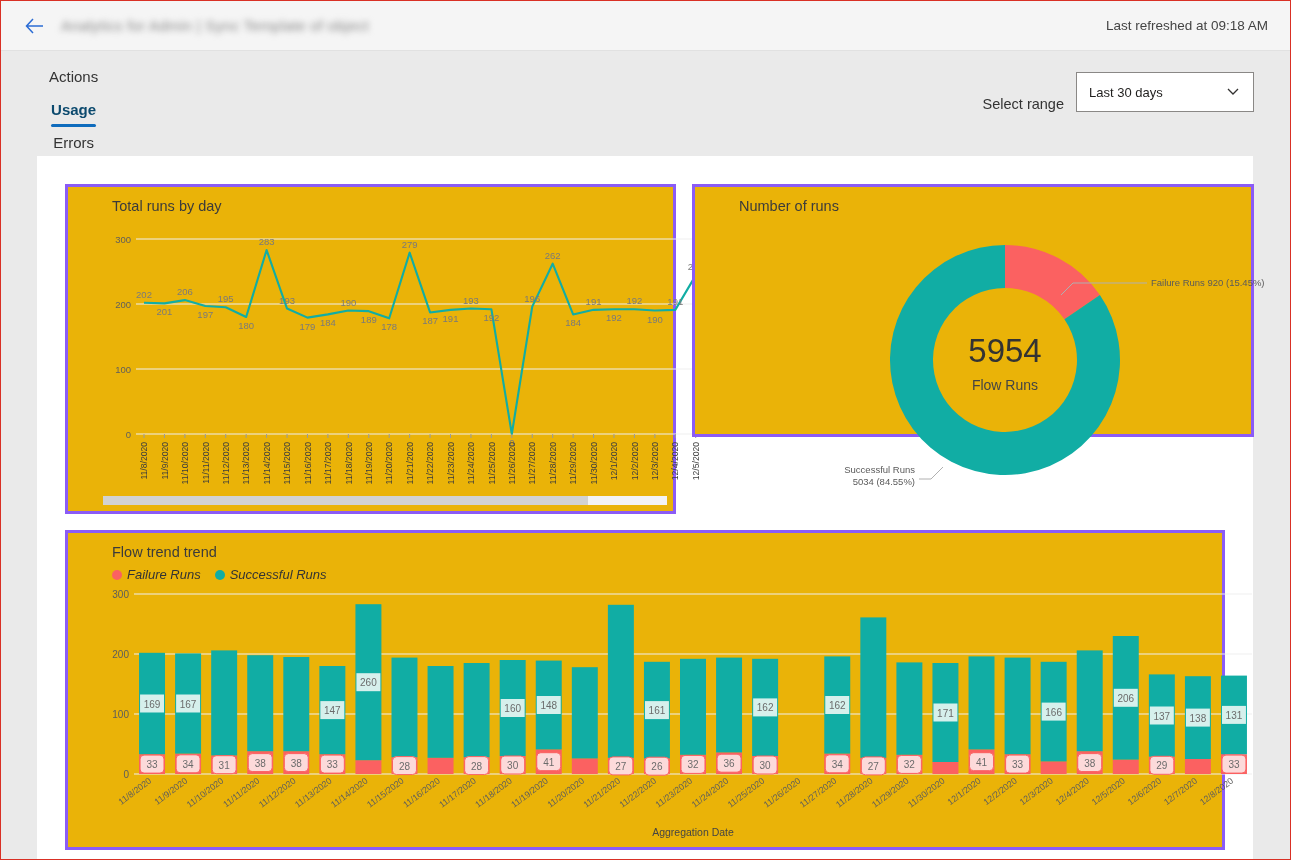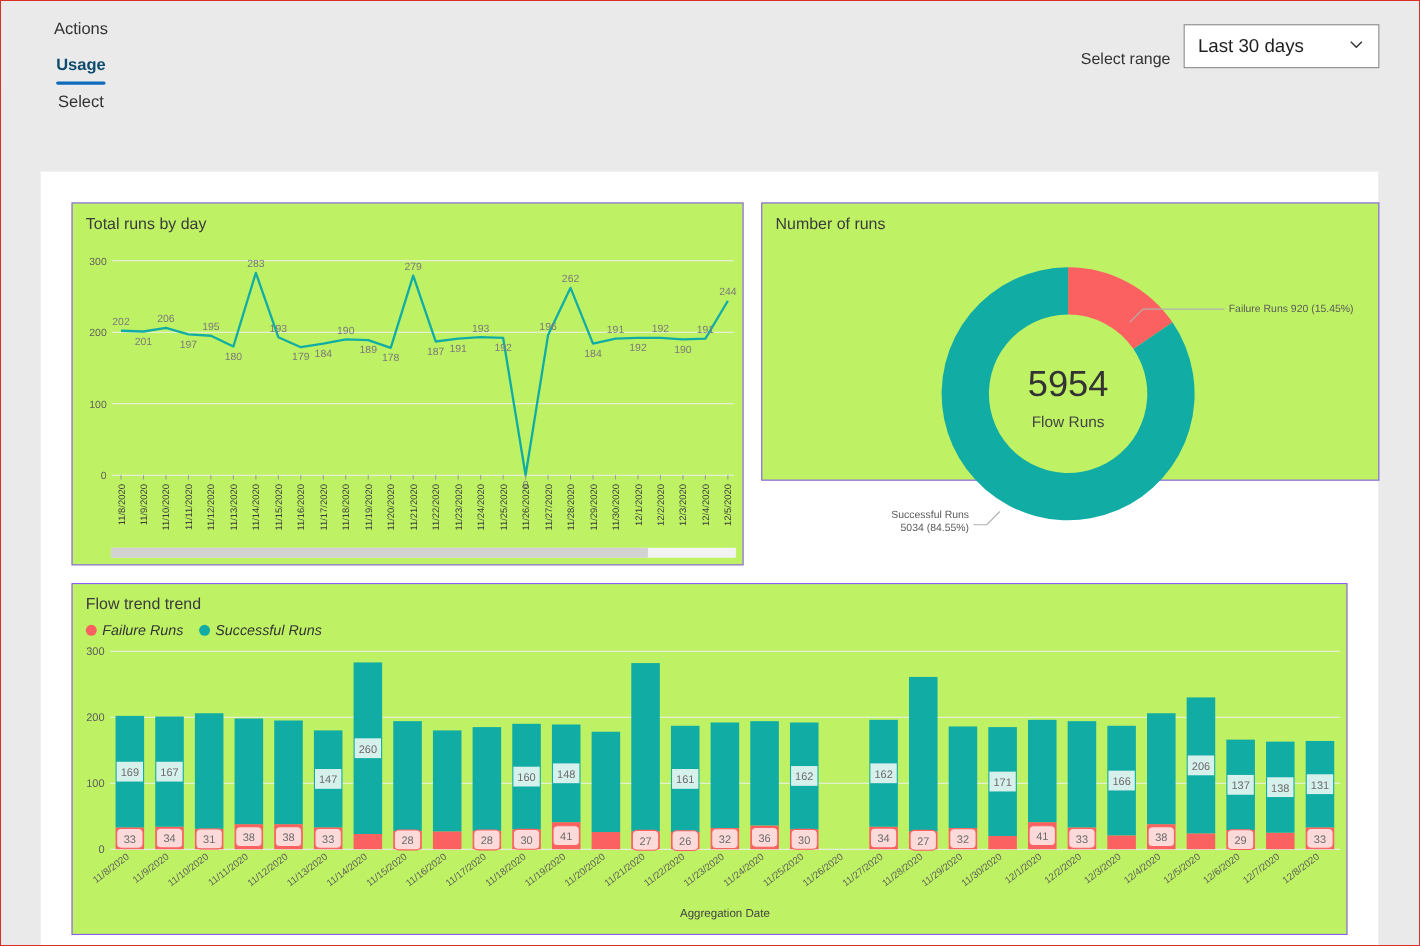--- a/index.html
+++ b/index.html
@@ -44,31 +44,31 @@
   .tab.active { color:#0c4a6e; font-weight:600; }
   .tab.active::after {
     content:""; position:absolute; left:12px; right:12px; bottom:4px;
     height:3px; background:#0f6cbd; border-radius:2px;
   }
   .range-wrap { margin-left:auto; display:flex; align-items:flex-end; gap:12px; }
   .range-label { font-size:14.5px; color:#333; }
   .range-select {
     width:178px; height:40px; background:#fff; border:1px solid #8a8886;
     display:flex; align-items:center; padding:0 12px; cursor:pointer;
-    font-size:17px; color:#201f1e;
+    font-size:13px; color:#201f1e;
   }
   .range-select .chev { margin-left:auto; color:#323130; }
 
   
   .surface {
     position:absolute; left:36px; top:155px; width:1216px; height:720px;
     background:#fff;
   }
   .cards-row { display:flex; gap:16px; padding:28px 28px 0 28px; }
-  .card { background:#bef264; border:1px solid #8b5cf6; position:relative; }
+  .card { background:#eab308; border:3px solid #8b5cf6; position:relative;padding-left:32px; }
   .card-title {
     font-size:14.5px; color:#3b3b3b; padding:11px 0 0 12px; line-height:1.2;
   }
 
   
   #lineCard { width:611px; height:330px; }
   .line-plot { position:relative; margin-top:4px; }
   .axis-lbl { font-size:9.5px; fill:#605e5c; }
   .val-lbl  { font-size:9.5px; fill:#7a7a7a; }
   .hscroll {
@@ -91,26 +91,37 @@
   .dot { width:10px; height:10px; border-radius:50%; display:inline-block; }
   .bar-axis-title { font-size:10.5px; fill:#444; }
   .tick-date { font-size:8.6px; fill:#5c5c5c; }
   .bar-val { font-size:10px; fill:#6b6b6b; }
 </style>
 </head>
 <body>
 
 <div class="page">
 
+  <div class="topbar">
+    <div class="back-btn">
+      <span>
+        <svg width="22" height="22" viewBox="0 0 22 22">
+          <path d="M10 4 L3.5 11 L10 18 M3.5 11 L20 11" fill="none" stroke="#2b6cd4" stroke-width="1.5"></path>
+        </svg>
+      </span>
+    </div>
+    <div class="topbar-title">Analytics for Admin | Sync Template of object</div>
+    <div class="refresh">Last refreshed at 09:18 AM</div>
+  </div>
 
   <div class="tabsrow">
     <div class="tabs">
       <div class="tab">Actions</div>
       <div class="tab active">Usage</div>
-      <div class="tab">Select</div>
+      <div class="tab">Errors</div>
     </div>
     <div class="range-wrap">
       <div class="range-label">Select range</div>
       <div class="range-select">
         <span>Last 30 days</span>
         <span class="chev">
           <svg width="16" height="16" viewBox="0 0 16 16">
               <path d="M3 6 L8 11 L13 6" fill="none" stroke="#323130" stroke-width="1.3"></path>
             </svg>
         </span>

